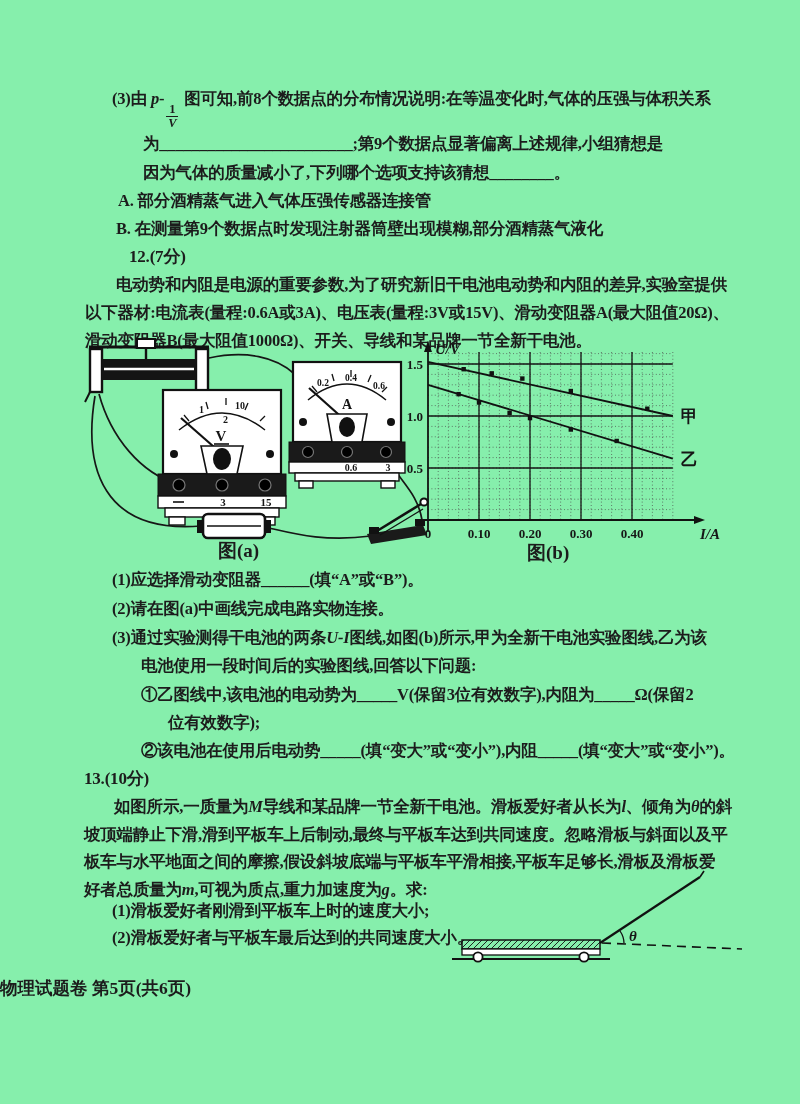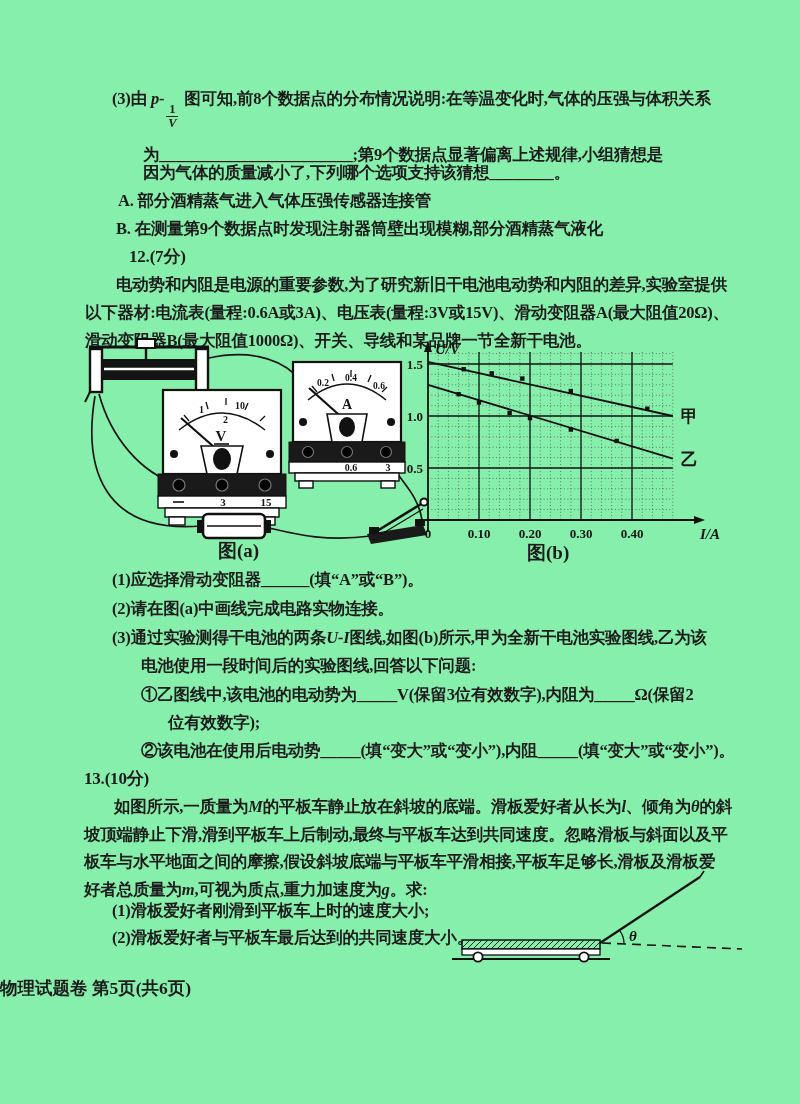--- a/index.html
+++ b/index.html
@@ -27,21 +27,21 @@
 <body>
 
 <div id="page">
 
   <div class="t" style="left:112px;top:86px;">
     <span>(3)由 </span><i>p</i><span>-</span><span class="frac">
         <span class="fn">1</span>
         <i class="fd">V</i>
       </span><span> 图可知,前8个数据点的分布情况说明:在等温变化时,气体的压强与体积关系</span>
   </div>
-  <div class="t" style="left:143px;top:142px;">为________________________;第9个数据点显著偏离上述规律,小组猜想是</div>
+  <div class="t" style="left:143px;top:131px;">为________________________;第9个数据点显著偏离上述规律,小组猜想是</div>
   <div class="t" style="left:143px;top:160px;">因为气体的质量减小了,下列哪个选项支持该猜想________。</div>
   <div class="t" style="left:118px;top:188px;">A. 部分酒精蒸气进入气体压强传感器连接管</div>
   <div class="t" style="left:116px;top:216px;">B. 在测量第9个数据点时发现注射器筒壁出现模糊,部分酒精蒸气液化</div>
 
   <div class="t heading" style="left:86px;top:244px;margin-left:43px;">12.(7分)</div>
   <div class="t" style="left:116px;top:272px;">电动势和内阻是电源的重要参数,为了研究新旧干电池电动势和内阻的差异,实验室提供</div>
   <div class="t" style="left:85px;top:300px;text-align:center;">以下器材:电流表(量程:0.6A或3A)、电压表(量程:3V或15V)、滑动变阻器A(最大阻值20Ω)、</div>
   <div class="t" style="left:85px;top:328px;">滑动变阻器B(最大阻值1000Ω)、开关、导线和某品牌一节全新干电池。</div>
 
   <svg style="left:85px;top:338px;" width="340" height="212" viewBox="0 0 340 212">
@@ -226,21 +226,21 @@
 
   <div class="t" style="left:112px;top:567px;">(1)应选择滑动变阻器______(填“A”或“B”)。</div>
   <div class="t" style="left:112px;top:596px;">(2)请在图(a)中画线完成电路实物连接。</div>
   <div class="t" style="left:112px;top:625px;"><span>(3)通过实验测得干电池的两条</span><i>U-I</i><span>图线,如图(b)所示,甲为全新干电池实验图线,乙为该</span></div>
   <div class="t" style="left:141px;top:653px;">电池使用一段时间后的实验图线,回答以下问题:</div>
   <div class="t" style="left:141px;top:682px;">①乙图线中,该电池的电动势为_____V(保留3位有效数字),内阻为_____Ω(保留2</div>
   <div class="t" style="left:168px;top:710px;">位有效数字);</div>
   <div class="t" style="left:141px;top:738px;">②该电池在使用后电动势_____(填“变大”或“变小”),内阻_____(填“变大”或“变小”)。</div>
 
   <div class="t heading" style="left:84px;top:766px;">13.(10分)</div>
-  <div class="t" style="left:114px;top:794px;"><span>如图所示,一质量为</span><i>M</i><span>的平板车静止放在斜坡的底端。滑板爱好者从长为</span><i>l</i><span>、倾角为</span><i>θ</i><span>的斜</span></div>
+  <div class="t" style="left:114px;top:794px;"><span>如图所示,一质量为</span><i>M</i><span>导线和某品牌一节全新干电池。滑板爱好者从长为</span><i>l</i><span>、倾角为</span><i>θ</i><span>的斜</span></div>
   <div class="t" style="left:84px;top:822px;">坡顶端静止下滑,滑到平板车上后制动,最终与平板车达到共同速度。忽略滑板与斜面以及平</div>
   <div class="t" style="left:84px;top:849px;">板车与水平地面之间的摩擦,假设斜坡底端与平板车平滑相接,平板车足够长,滑板及滑板爱</div>
   <div class="t" style="left:84px;top:877px;"><span>好者总质量为</span><i>m</i><span>,可视为质点,重力加速度为</span><i>g</i><span>。求:</span></div>
   <div class="t" style="left:112px;top:898px;">(1)滑板爱好者刚滑到平板车上时的速度大小;</div>
   <div class="t" style="left:112px;top:925px;">(2)滑板爱好者与平板车最后达到的共同速度大小。</div>
 
   <svg style="left:450px;top:870px;" width="295" height="98" viewBox="0 0 295 98">
     <defs>
       <pattern id="hatch" width="6" height="6" patternUnits="userSpaceOnUse">
         <path d="M0,6 L6,0" stroke="#111" stroke-width="0.9"></path>

